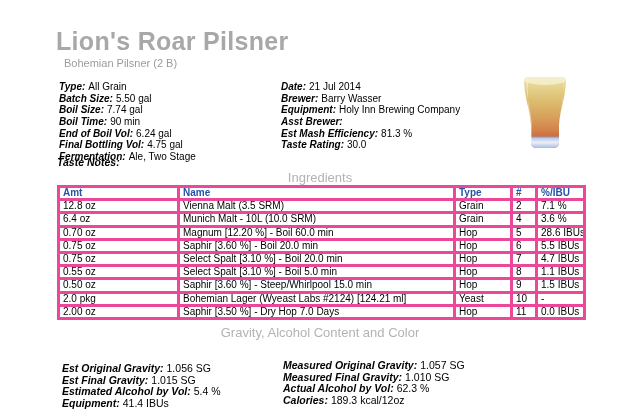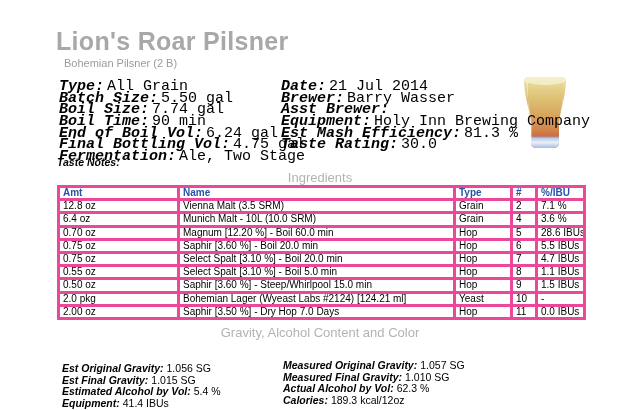--- a/index.html
+++ b/index.html
@@ -25,24 +25,23 @@
   .subtitle {
     position: absolute;
     left: 64px;
     top: 57px;
     font-size: 11px;
     color: #9b9b9b;
     white-space: nowrap;
   }
   .info-col {
     position: absolute;
-    font-size: 15px;
+    font-size: 10px;
     line-height: 11.7px;
     white-space: nowrap;
-    font-family: Liberation Mono, monospace;
   }
   .info-left  { left: 59px;  top: 81px; }
   .info-right { left: 281px; top: 81px; }
   .line { height: 11.7px; }
   .lbl { font-weight: bold; font-style: italic; margin-right: 3px; }
   .val { font-style: normal; }
   .taste-notes {
     position: absolute;
     left: 57px;
     top: 156px;
@@ -144,22 +143,22 @@
     <div class="line"><span class="lbl">Boil Size:</span><span class="val">7.74 gal</span></div>
     <div class="line"><span class="lbl">Boil Time:</span><span class="val">90 min</span></div>
     <div class="line"><span class="lbl">End of Boil Vol:</span><span class="val">6.24 gal</span></div>
     <div class="line"><span class="lbl">Final Bottling Vol:</span><span class="val">4.75 gal</span></div>
     <div class="line"><span class="lbl">Fermentation:</span><span class="val">Ale, Two Stage</span></div>
   </div>
 
   <div class="info-col info-right">
     <div class="line"><span class="lbl">Date:</span><span class="val">21 Jul 2014</span></div>
     <div class="line"><span class="lbl">Brewer:</span><span class="val">Barry Wasser</span></div>
+    <div class="line"><span class="lbl">Equipment:</span><span class="val">Holy Inn Brewing Company</span></div>
     <div class="line"><span class="lbl">Asst Brewer:</span><span class="val"></span></div>
-    <div class="line"><span class="lbl">Equipment:</span><span class="val">Holy Inn Brewing Company</span></div>
     <div class="line"><span class="lbl">Est Mash Efficiency:</span><span class="val">81.3 %</span></div>
     <div class="line"><span class="lbl">Taste Rating:</span><span class="val">30.0</span></div>
   </div>
 
   <div class="taste-notes"><span class="lbl">Taste Notes:</span><span class="val"></span></div>
 
   <div class="section-title section-ingredients">Ingredients</div>
 
   <table class="ingredients">
     <colgroup>

